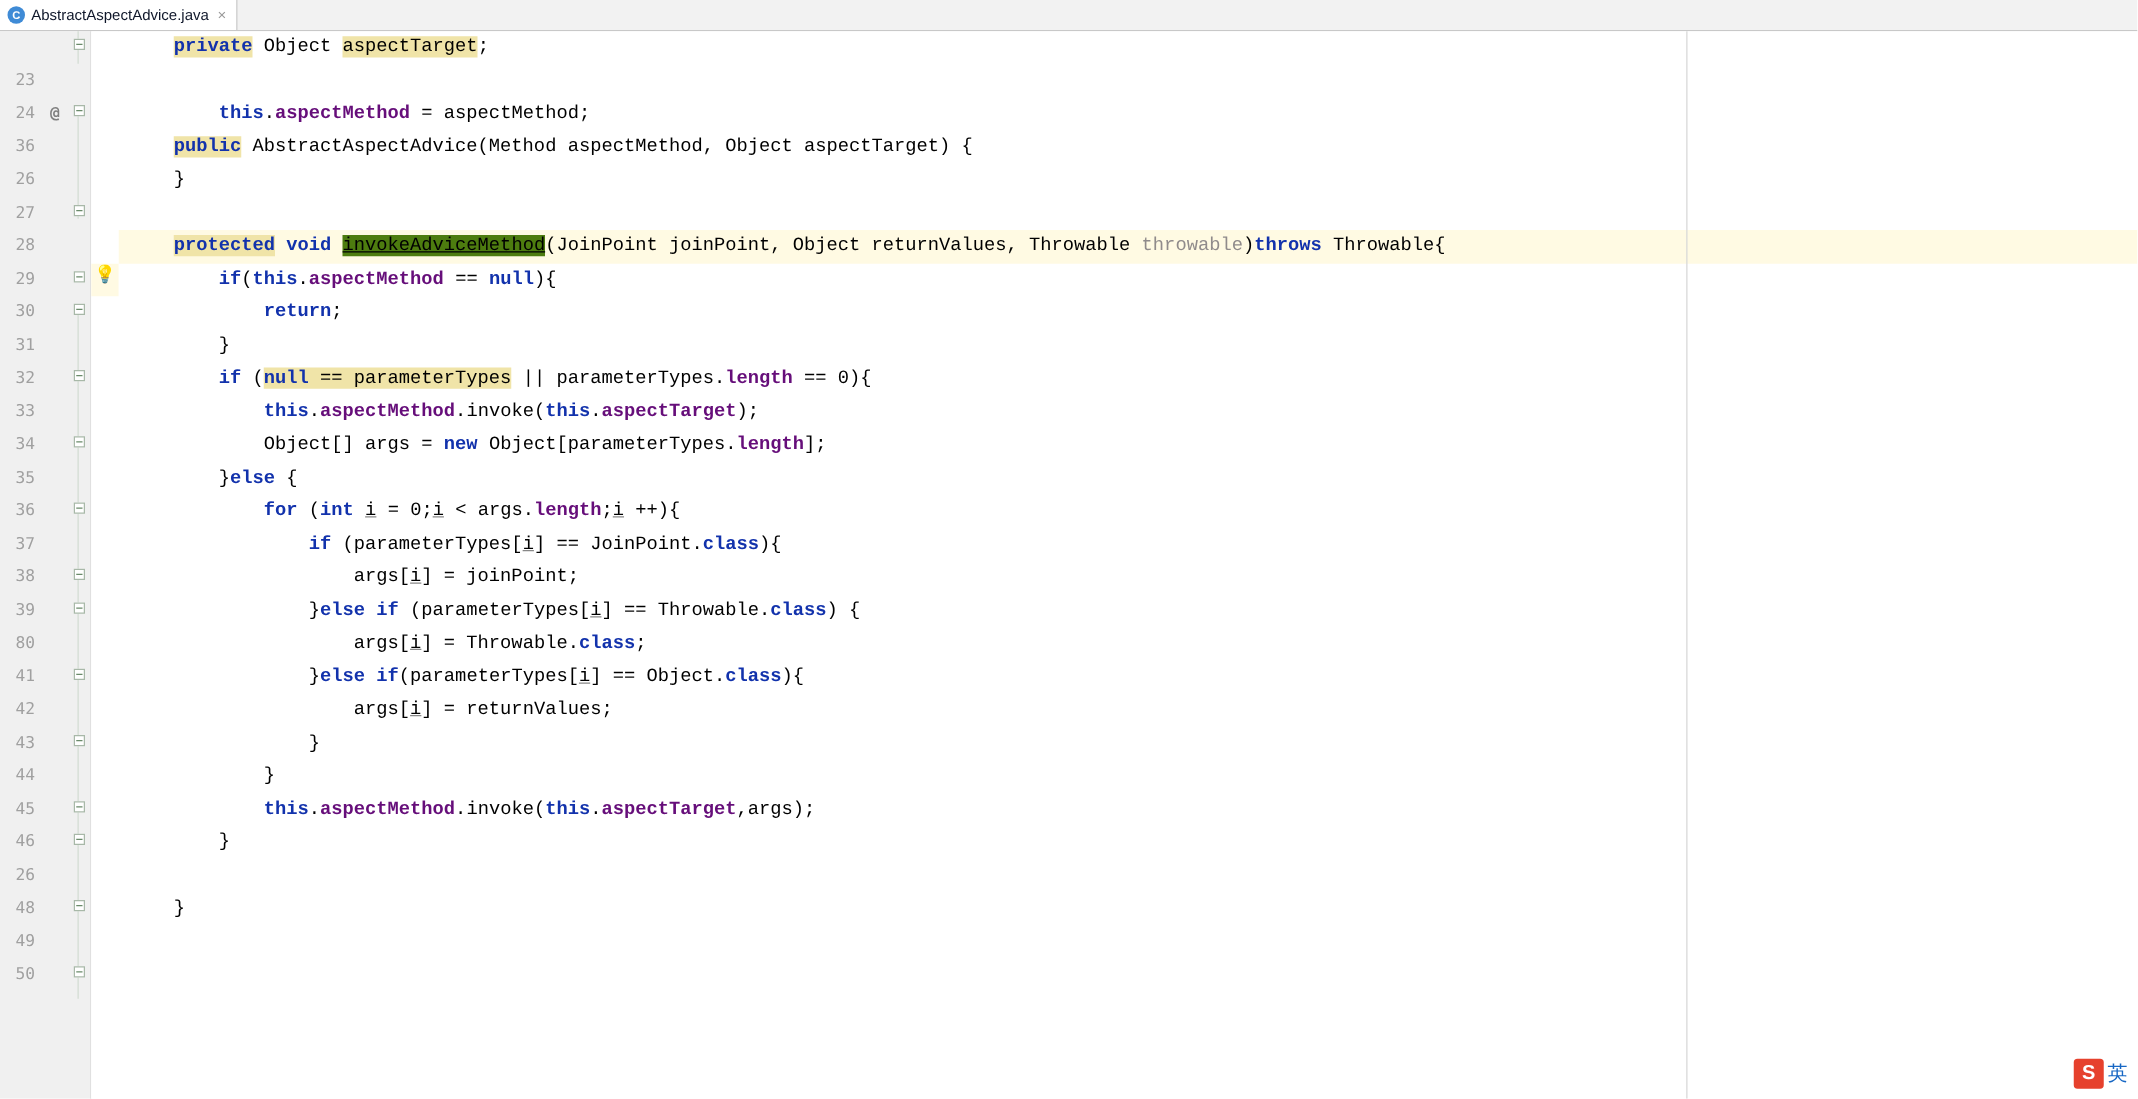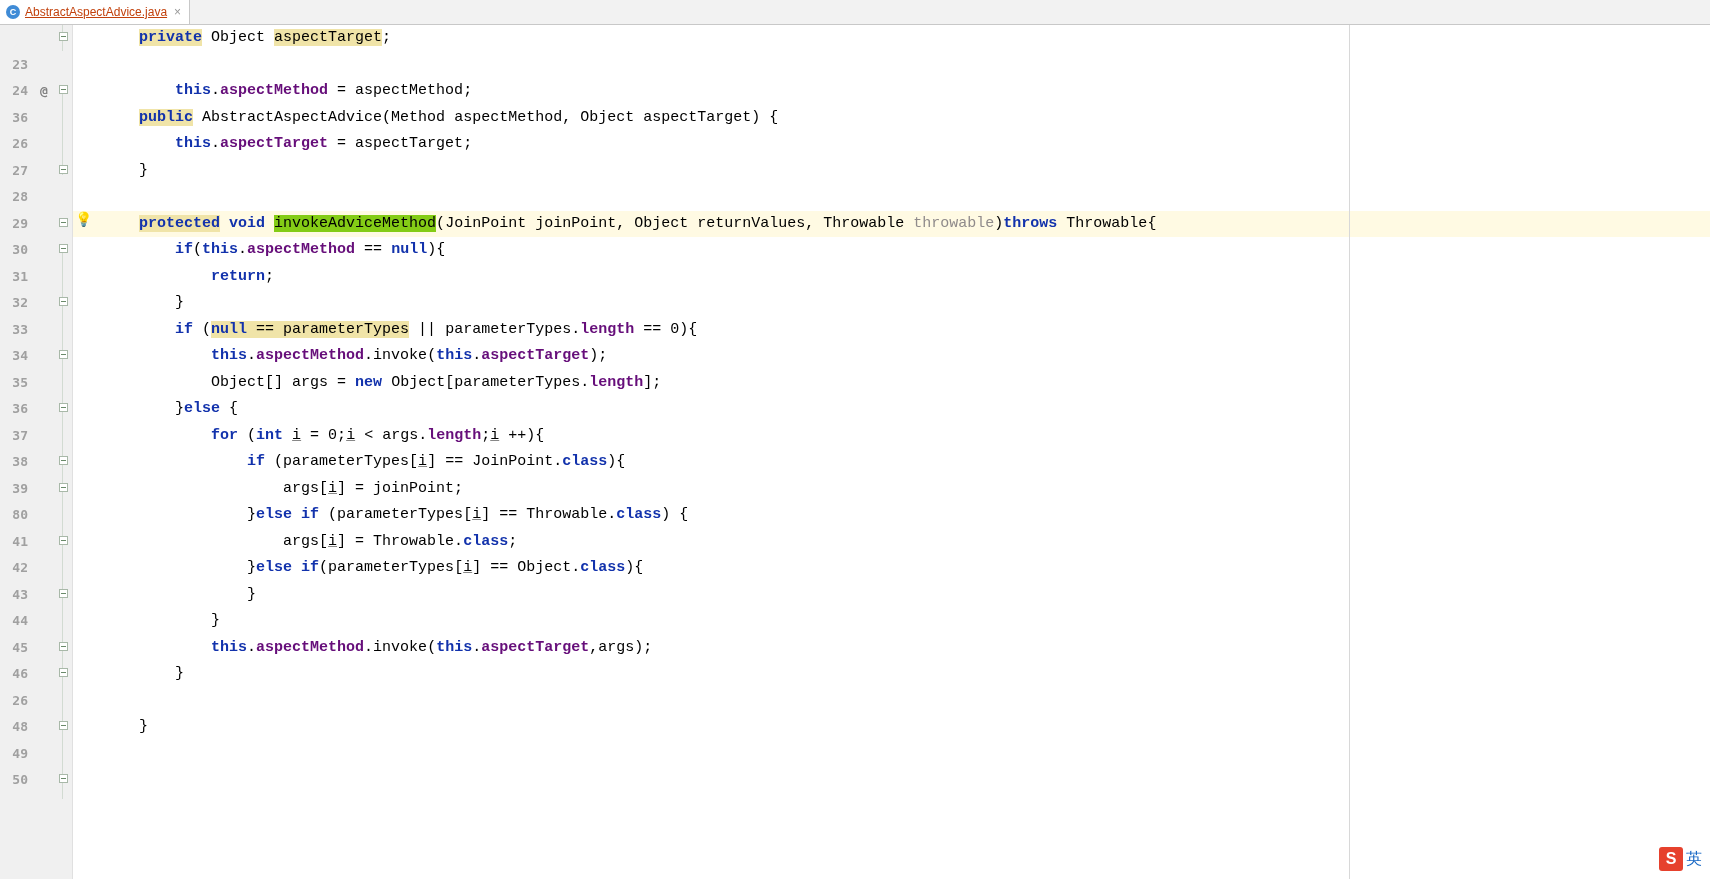--- a/index.html
+++ b/index.html
@@ -1,40 +1,40 @@
 <!DOCTYPE html>
 <html><head>
   <meta charset="utf-8">
   <style>
     * { margin: 0; padding: 0; box-sizing: border-box; }
     body { font-family: "Segoe UI", Arial, sans-serif; font-size: 13px; background: #fff; overflow: hidden; width: 1710px; height: 879px; }
 
     .tab-bar { height: 25px; background: #f2f2f2; border-bottom: 1px solid #c8c8c8; display: flex; align-items: stretch; }
     .tab { display: flex; align-items: center; padding: 0 8px 0 6px; background: #fff; border-right: 1px solid #c8c8c8; gap: 5px; }
     .tab .file-icon { width: 14px; height: 14px; border-radius: 50%; background: #3f8bd6; color: #fff; font-size: 9px; font-weight: bold; display: flex; align-items: center; justify-content: center; font-family: Arial; }
-    .tab .filename { color: #c2410c; font-size: 12px; text-decoration: underline; }
+    .tab .filename { color: #0f172a; font-size: 12px; }
     .tab .close { color: #999; font-size: 12px; line-height: 1; cursor: pointer; margin-left: 2px; }
 
     .editor-wrap { display: flex; height: calc(100% - 25px); position: relative; }
 
     .gutter { display: flex; background: #f0f0f0; border-right: 1px solid #e0e0e0; user-select: none; flex-shrink: 0; }
-    .ln-col { width: 34px; text-align: right; padding-right: 6px; font-weight: bold; }
+    .ln-col { width: 34px; text-align: right; padding-right: 6px; }
     .icon-col { width: 20px; text-align: center; position: relative; }
     .fold-col { width: 18px; text-align: center; position: relative; }
     .ln-col div, .icon-col div, .fold-col div { height: 26.5px; line-height: 26.5px; font-family: Consolas, monospace; color: #a0a0a0; font-size: 13px; }
 
     .code-area { flex: 1; position: relative; font-family: Consolas, "Courier New", monospace; font-size: 15px; line-height: 26.5px; background: #fff; }
     .code-line { height: 26.5px; padding-left: 8px; white-space: pre; color: #000; }
     .hl-line { background: #fffae3; width: 100%; }
 
     .kw { color: #1232ac; font-weight: bold; }
     .field { color: #660e7a; font-weight: bold; }
     .param-unused { color: #908b8b; }
     .hl-bg { background: #f0e4a8; }
-    .hl-method { background: #84cc16; }
+    .hl-method { background: #4d7c0f; text-decoration: underline; }
 
     .right-margin { position: absolute; top: 0; bottom: 0; left: 1254px; width: 1px; background: #d8d8d8; }
 
     .bulb { color: #f0a020; font-size: 14px; }
     .at { color: #808080; font-weight: bold; }
 
     .fold-mark { display: inline-block; width: 9px; height: 9px; border: 1px solid #a8b8a8; background: #fff; position: relative; top: -1px; }
     .fold-mark::after { content: ""; position: absolute; left: 1px; top: 3px; width: 5px; height: 1px; background: #6a8a6a; }
     .fold-rail { position: absolute; left: 8px; width: 1px; background: #d2dbd2; }
 
@@ -165,37 +165,37 @@
     <div style="height:26.5px;text-align:center" class="hl-line"><span class="bulb">💡</span></div>
   </div>
 
   <div class="code-area">
     <div class="right-margin"></div>
 
     <div class="code-line">    <span class="kw hl-bg">private</span> <span>Object</span> <span class="hl-bg">aspectTarget</span>;</div>
     <div class="code-line"></div>
     <div class="code-line">        <span class="kw">this</span>.<span class="field">aspectMethod</span> = <span>aspectMethod</span>;</div>
     <div class="code-line">    <span class="kw hl-bg">public</span> <span>AbstractAspectAdvice</span>(<span>Method</span> <span>aspectMethod</span>, <span>Object</span> <span>aspectTarget</span>) {</div>
-    <div class="code-line">        <span class="kw">this</span>.<span class="field">aspectTarget</span> = <span>aspectTarget</span>;</div>
     <div class="code-line">    }</div>
     <div class="code-line"></div>
     <div class="code-line hl-line">    <span class="kw hl-bg">protected</span> <span class="kw">void</span> <span class="hl-method">invokeAdviceMethod</span>(<span>JoinPoint</span> <span>joinPoint</span>, <span>Object</span> <span>returnValues</span>, <span>Throwable</span> <span class="param-unused">throwable</span>)<span class="kw">throws</span> <span>Throwable</span>{</div>
     <div class="code-line">        <span class="kw">if</span>(<span class="kw">this</span>.<span class="field">aspectMethod</span> == <span class="kw">null</span>){</div>
     <div class="code-line">            <span class="kw">return</span>;</div>
     <div class="code-line">        }</div>
     <div class="code-line">        <span class="kw">if</span> (<span class="hl-bg"><span class="kw">null</span> == <span>parameterTypes</span></span> || <span>parameterTypes</span>.<span class="field">length</span> == 0){</div>
     <div class="code-line">            <span class="kw">this</span>.<span class="field">aspectMethod</span>.<span>invoke</span>(<span class="kw">this</span>.<span class="field">aspectTarget</span>);</div>
     <div class="code-line">            <span>Object</span>[] <span>args</span> = <span class="kw">new</span> <span>Object</span>[<span>parameterTypes</span>.<span class="field">length</span>];</div>
     <div class="code-line">        }<span class="kw">else</span> {</div>
     <div class="code-line">            <span class="kw">for</span> (<span class="kw">int</span> <span class="u">i</span> = 0;<span class="u">i</span> &lt; <span>args</span>.<span class="field">length</span>;<span class="u">i</span> ++){</div>
     <div class="code-line">                <span class="kw">if</span> (<span>parameterTypes</span>[<span class="u">i</span>] == <span>JoinPoint</span>.<span class="kw">class</span>){</div>
     <div class="code-line">                    <span>args</span>[<span class="u">i</span>] = <span>joinPoint</span>;</div>
     <div class="code-line">                }<span class="kw">else</span> <span class="kw">if</span> (<span>parameterTypes</span>[<span class="u">i</span>] == <span>Throwable</span>.<span class="kw">class</span>) {</div>
     <div class="code-line">                    <span>args</span>[<span class="u">i</span>] = <span>Throwable</span>.<span class="kw">class</span>;</div>
     <div class="code-line">                }<span class="kw">else</span> <span class="kw">if</span>(<span>parameterTypes</span>[<span class="u">i</span>] == <span>Object</span>.<span class="kw">class</span>){</div>
+    <div class="code-line">                    <span>args</span>[<span class="u">i</span>] = <span>returnValues</span>;</div>
     <div class="code-line">                }</div>
     <div class="code-line">            }</div>
     <div class="code-line">            <span class="kw">this</span>.<span class="field">aspectMethod</span>.<span>invoke</span>(<span class="kw">this</span>.<span class="field">aspectTarget</span>,<span>args</span>);</div>
     <div class="code-line">        }</div>
     <div class="code-line"></div>
     <div class="code-line">    }</div>
   </div>
 </div>
 
 <div class="ime-badge">

